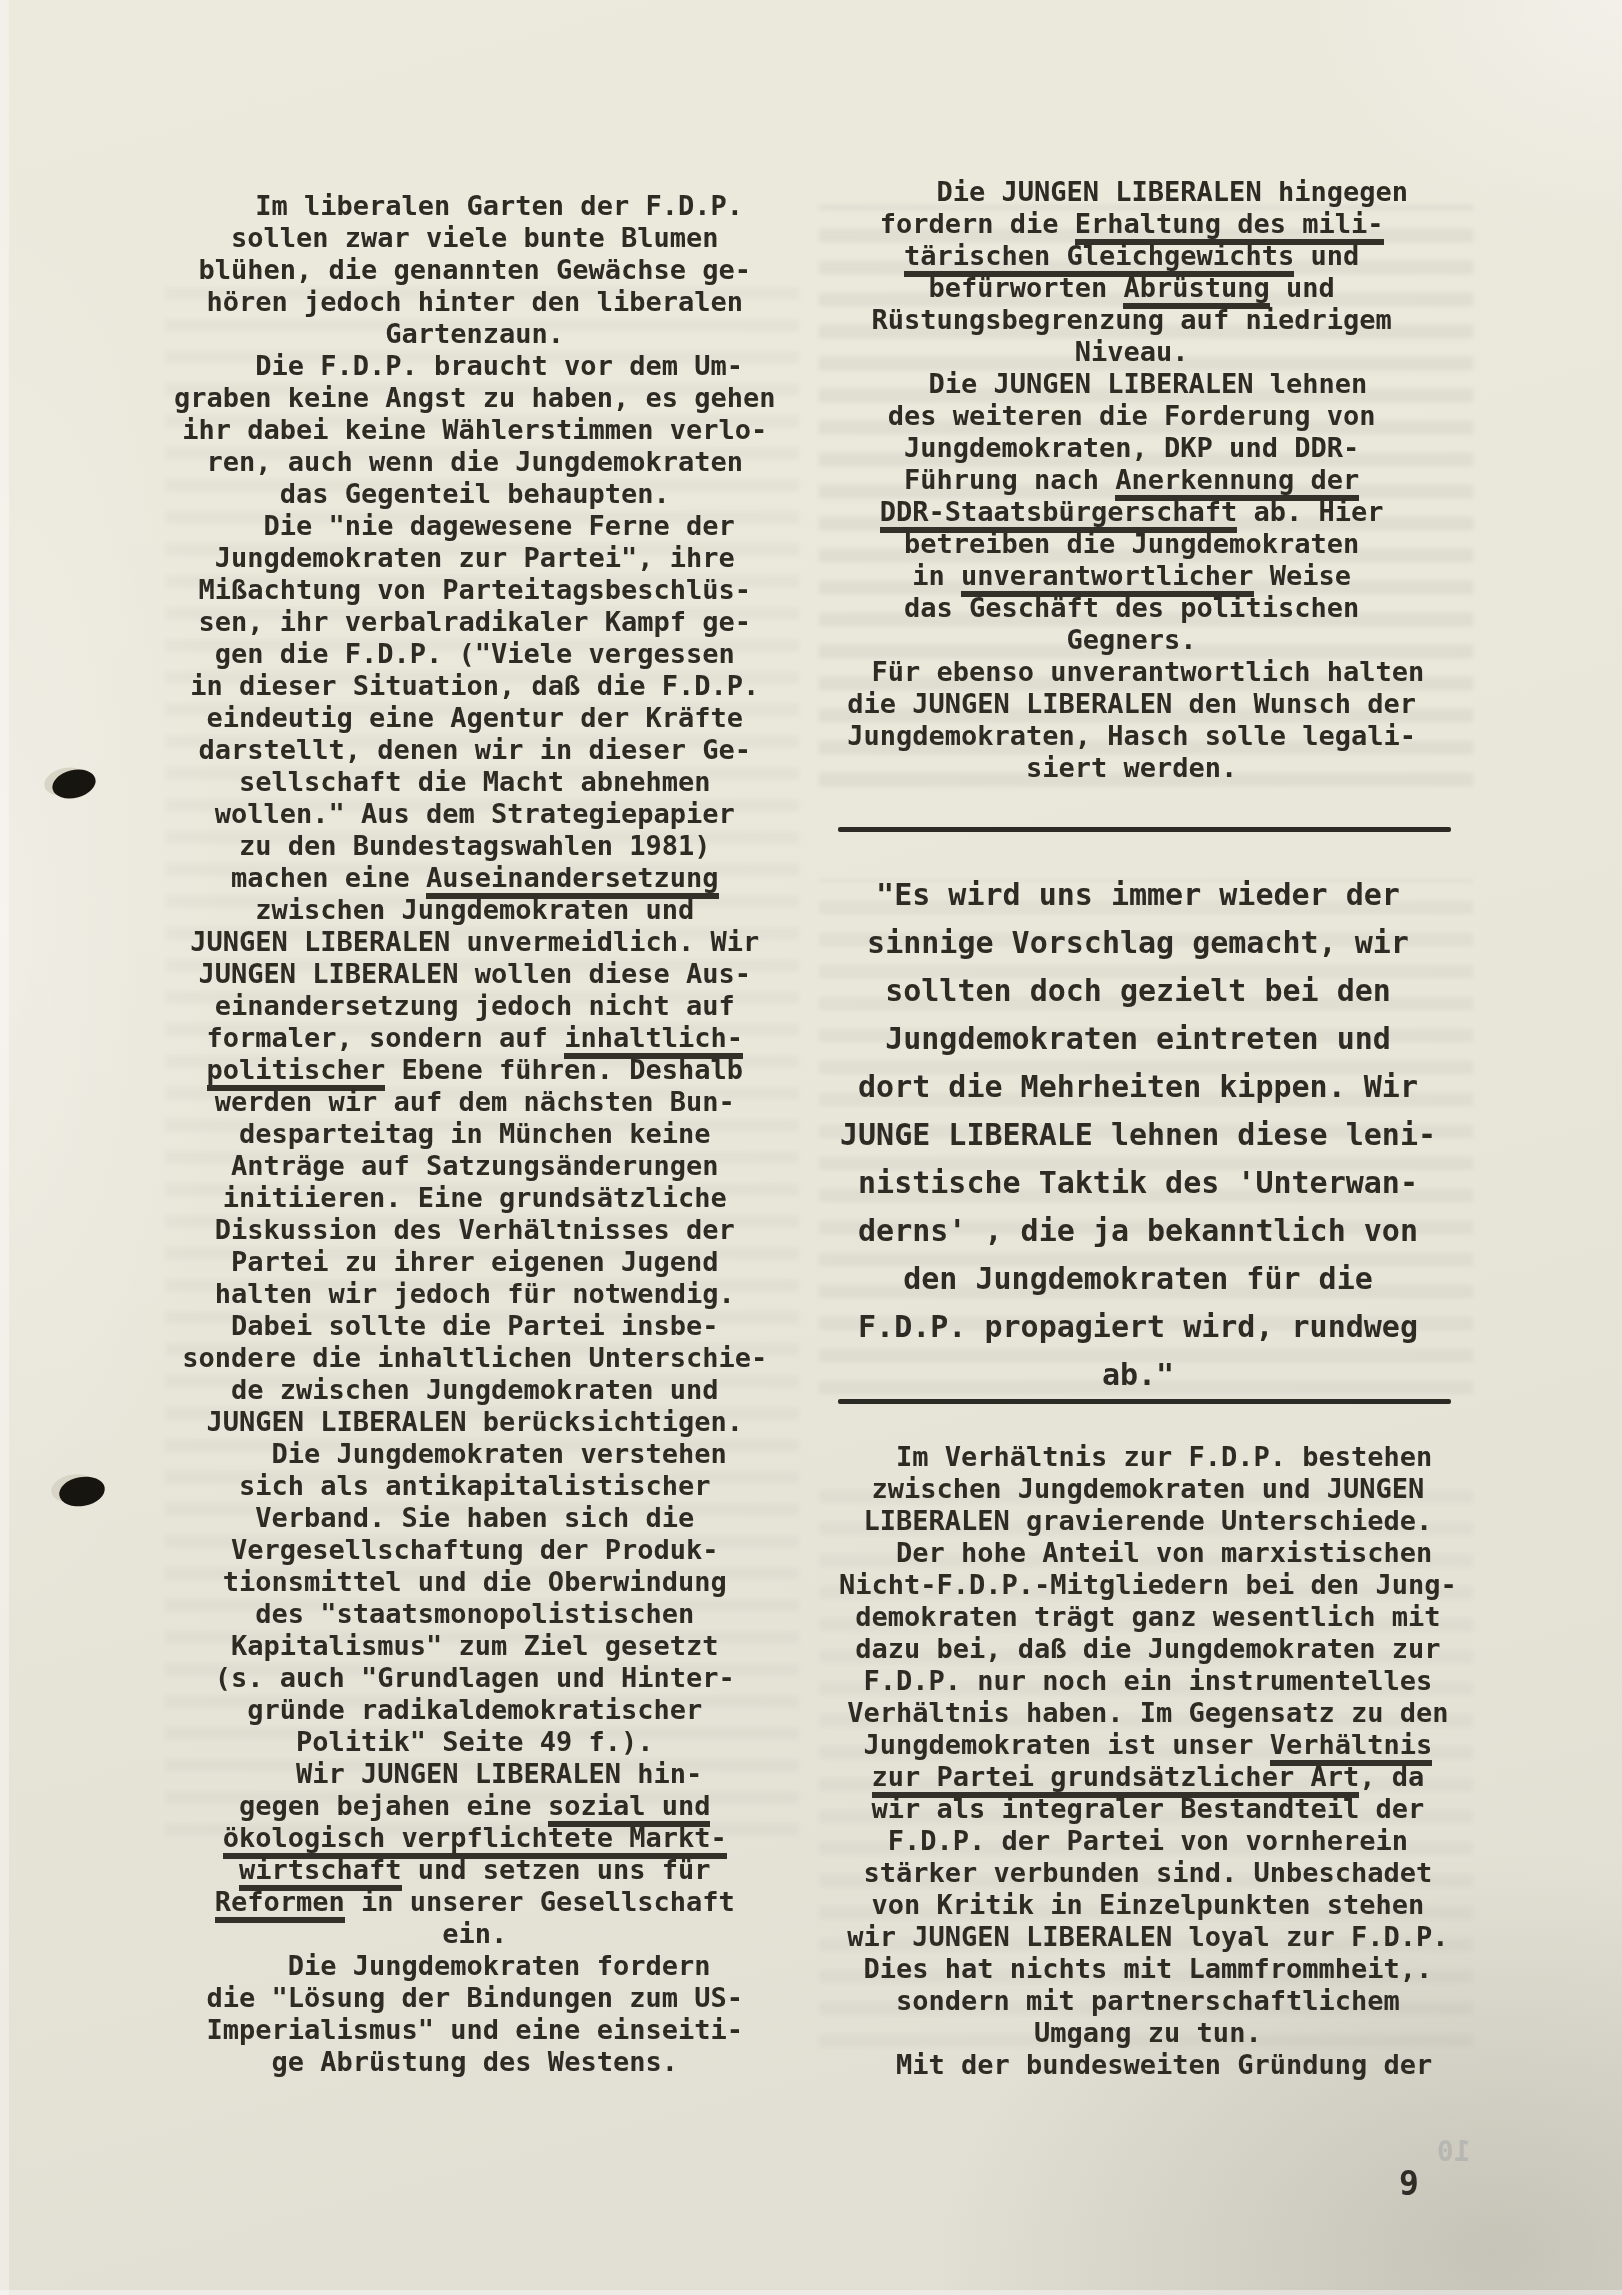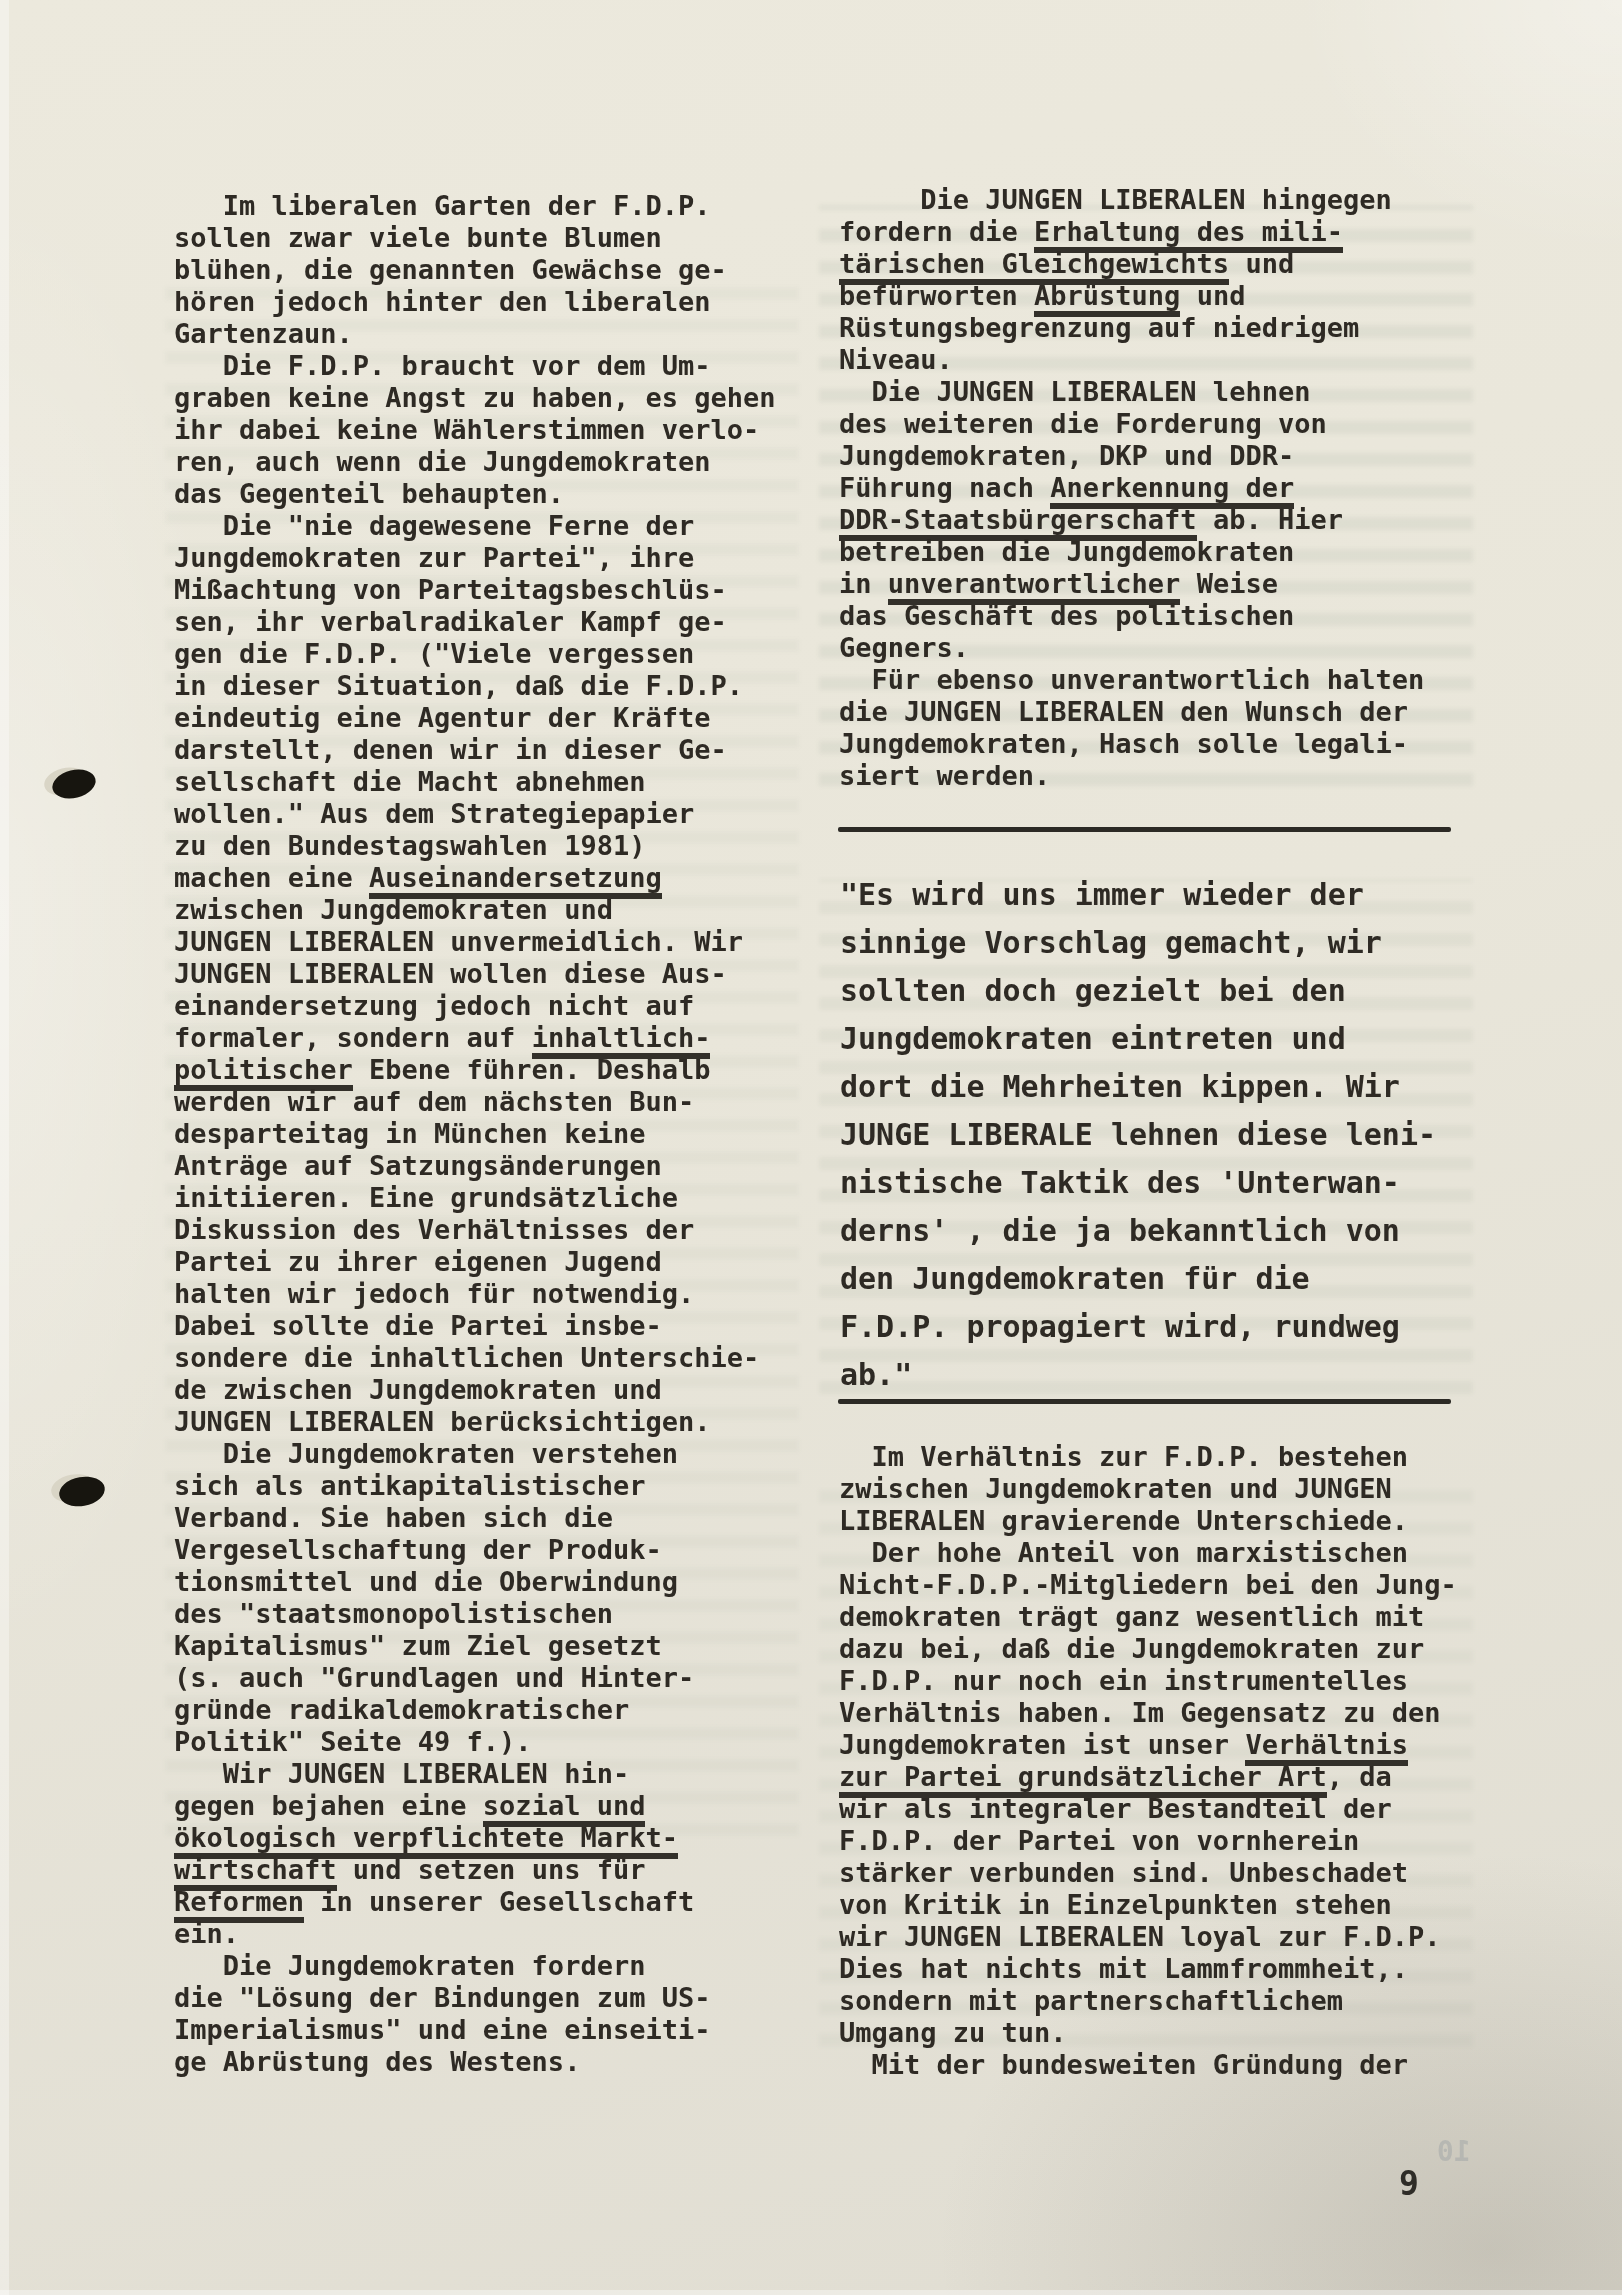--- a/index.html
+++ b/index.html
@@ -11,38 +11,39 @@
     background:var(--paper);
     font-family:"DejaVu Sans Mono", monospace;
   }
   .page{
     position:absolute;inset:0;
     background:
       radial-gradient(ellipse 925px 661px at 92% 98%, rgba(105,100,88,0.22), transparent 60%),
       radial-gradient(ellipse 595px 462px at 100% 0%, rgba(255,255,255,0.35), transparent 55%),
       radial-gradient(ellipse 330px 1057px at 0% 40%, rgba(255,255,255,0.28), transparent 70%),
       linear-gradient(165deg,#ece9dd 0%, #e9e6da 45%, #e0ddd2 100%);
+    text-align: center;
   }
   
   .bleed{
     position:absolute;pointer-events:none;
     background:repeating-linear-gradient(0deg, rgba(104,128,112,0.085) 0 13.2px, transparent 13.2px 32px);
     filter:blur(2px);
   }
   .bleed.b1{left:819px;top:205px;width:654px;height:581px;}
   .bleed.b2{left:819px;top:879px;width:654px;height:515px;opacity:.85;}
   .bleed.b3{left:165px;top:284px;width:634px;height:1552px;opacity:.55;}
   .bleed.b4{left:819px;top:1486px;width:654px;height:561px;opacity:.6;}
 
   .col{
     position:absolute;white-space:pre;color:var(--ink);
     font-weight:bold;font-size:27px;line-height:32px;
   }
   #col-left{left:174px;top:190px;}
-  #col-right-top{left:839px;top:184px;}
+  #col-right-top{left:839px;top:176px;}
   #col-right-bottom{left:839px;top:1441px;line-height:32px;}
   #pull-quote{
     position:absolute;left:840px;top:871px;white-space:pre;color:var(--ink);
     font-weight:bold;font-size:30px;line-height:48px;
   }
   .ul{border-bottom:6px solid var(--underline);margin-top:10px;}
   .rule{position:absolute;height:4.6px;background:var(--rule);border-radius:2px;}
   .rule-1{left:838px;top:827px;width:613px;}
   .rule-2{left:838px;top:1399px;width:613px;}
 

